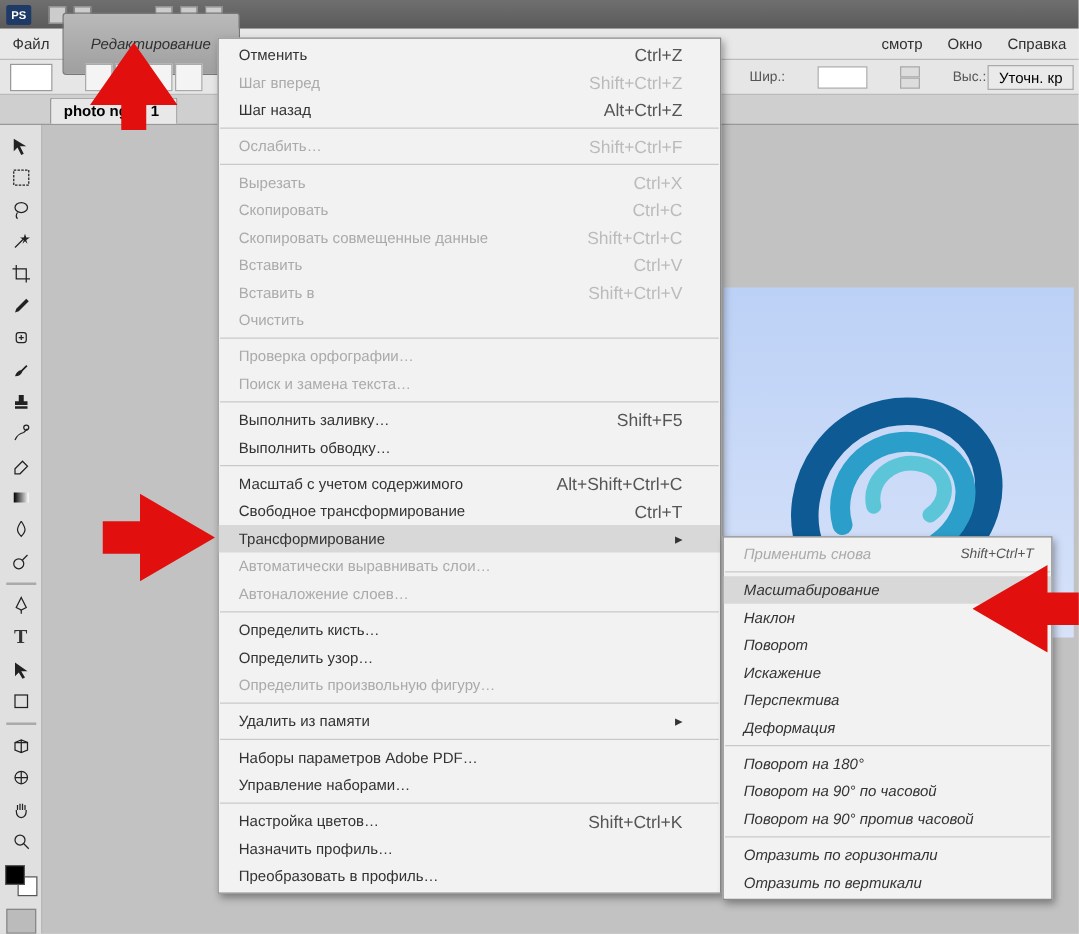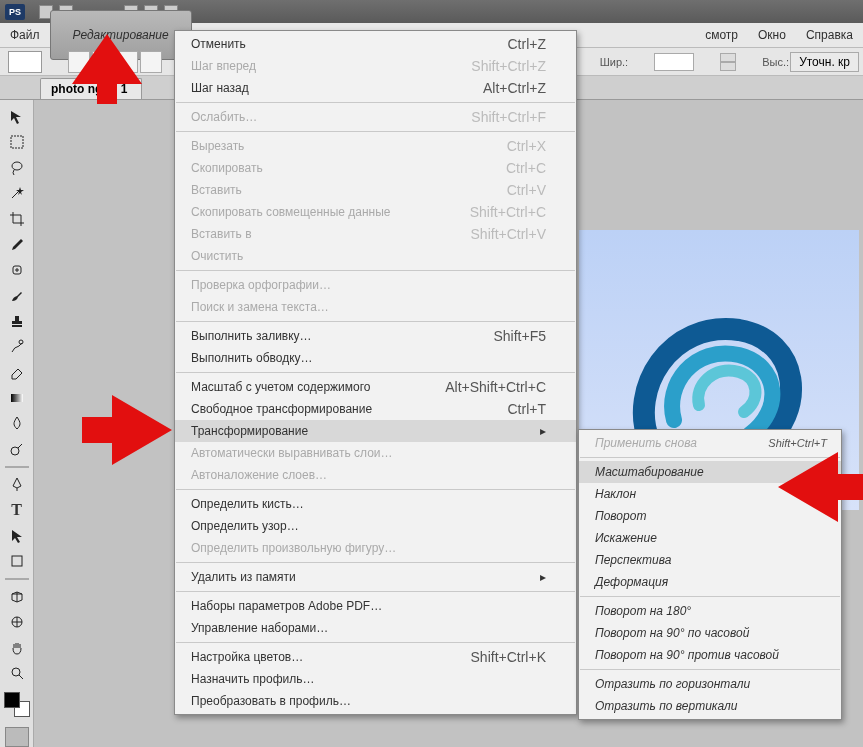--- a/index.html
+++ b/index.html
@@ -276,26 +276,26 @@
   <div class="dd-sep"></div>
   <div class="dd-item disabled">
       <span class="lbl">Вырезать</span>
       <span class="sc">Ctrl+X</span>
     </div>
   <div class="dd-item disabled">
       <span class="lbl">Скопировать</span>
       <span class="sc">Ctrl+C</span>
     </div>
   <div class="dd-item disabled">
+      <span class="lbl">Скопировать совмещенные данные</span>
+      <span class="sc">Shift+Ctrl+C</span>
+    </div>
+  <div class="dd-item disabled">
       <span class="lbl">Вставить</span>
       <span class="sc">Ctrl+V</span>
-    </div>
-  <div class="dd-item disabled">
-      <span class="lbl">Скопировать совмещенные данные</span>
-      <span class="sc">Shift+Ctrl+C</span>
     </div>
   <div class="dd-item disabled">
       <span class="lbl">Вставить в</span>
       <span class="sc">Shift+Ctrl+V</span>
     </div>
   <div class="dd-item disabled">
       <span class="lbl">Очистить</span>
     </div>
   <div class="dd-sep"></div>
   <div class="dd-item disabled">

